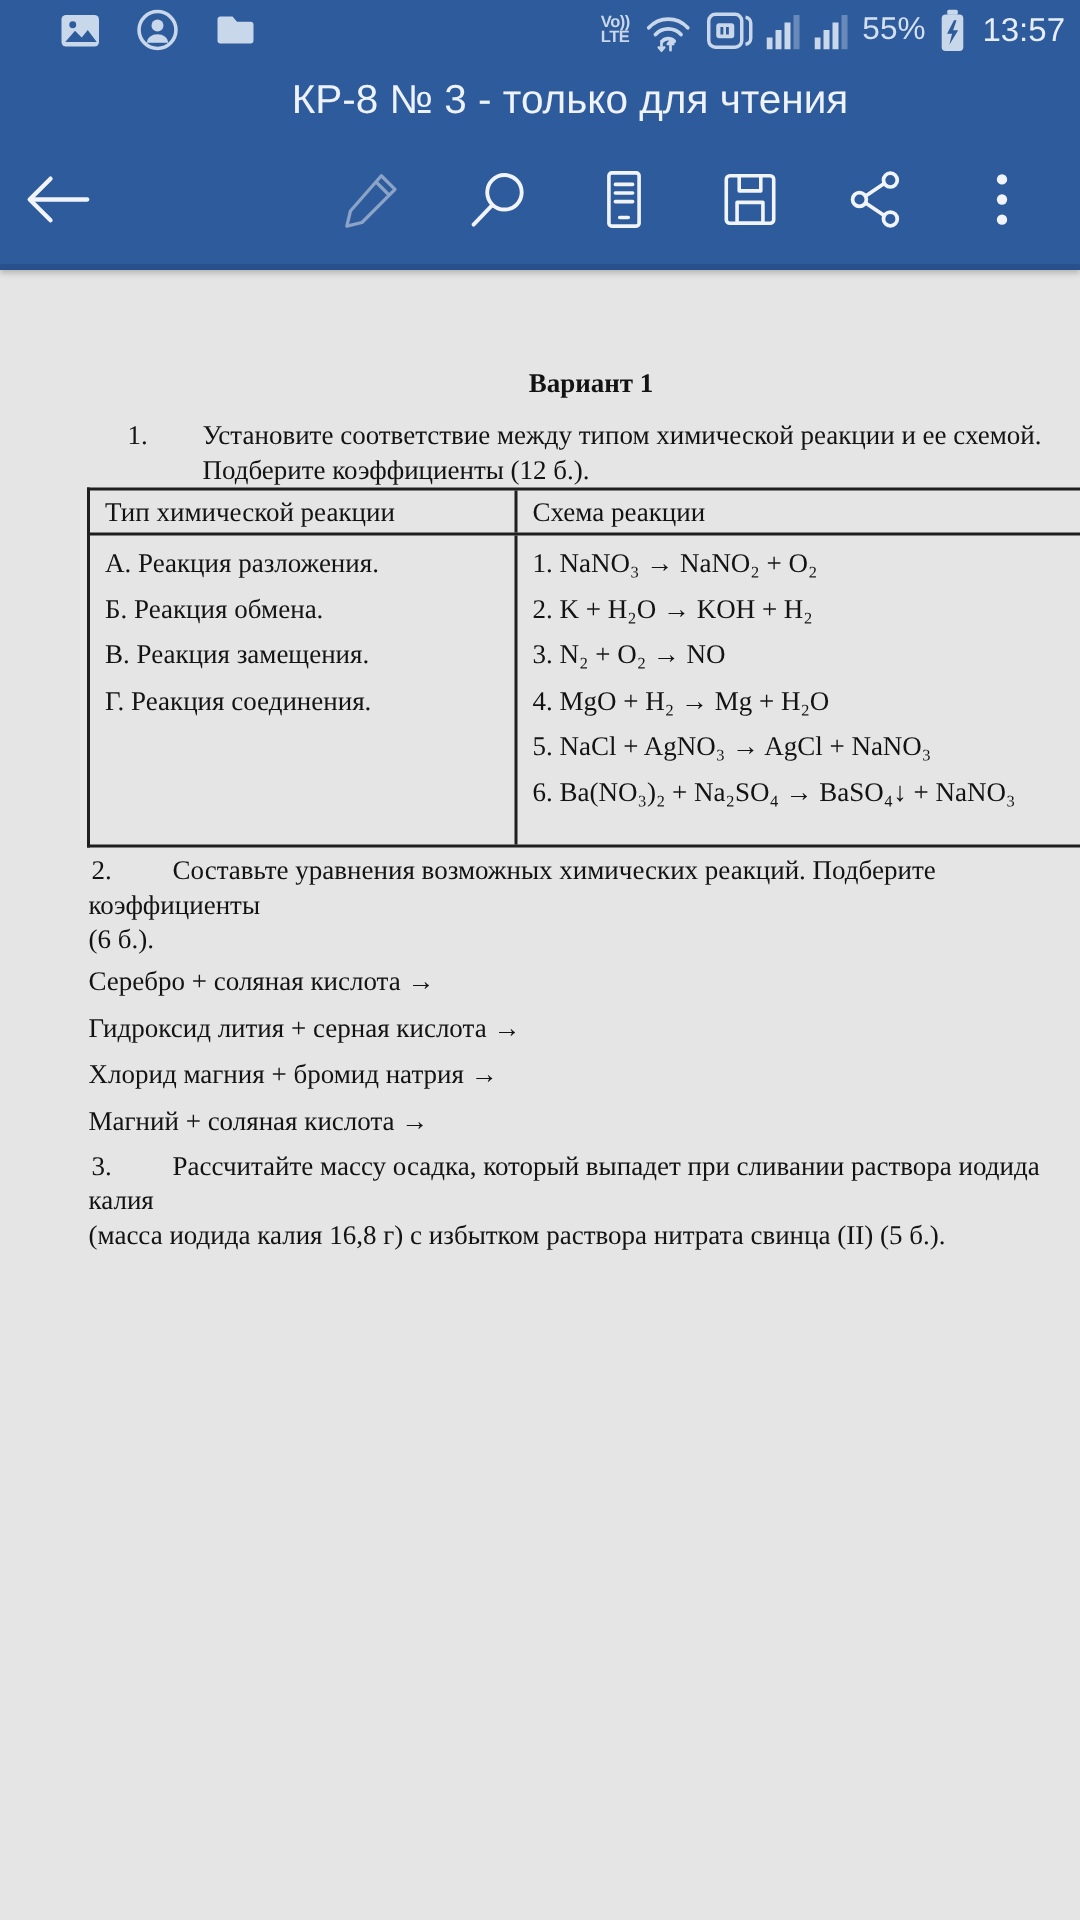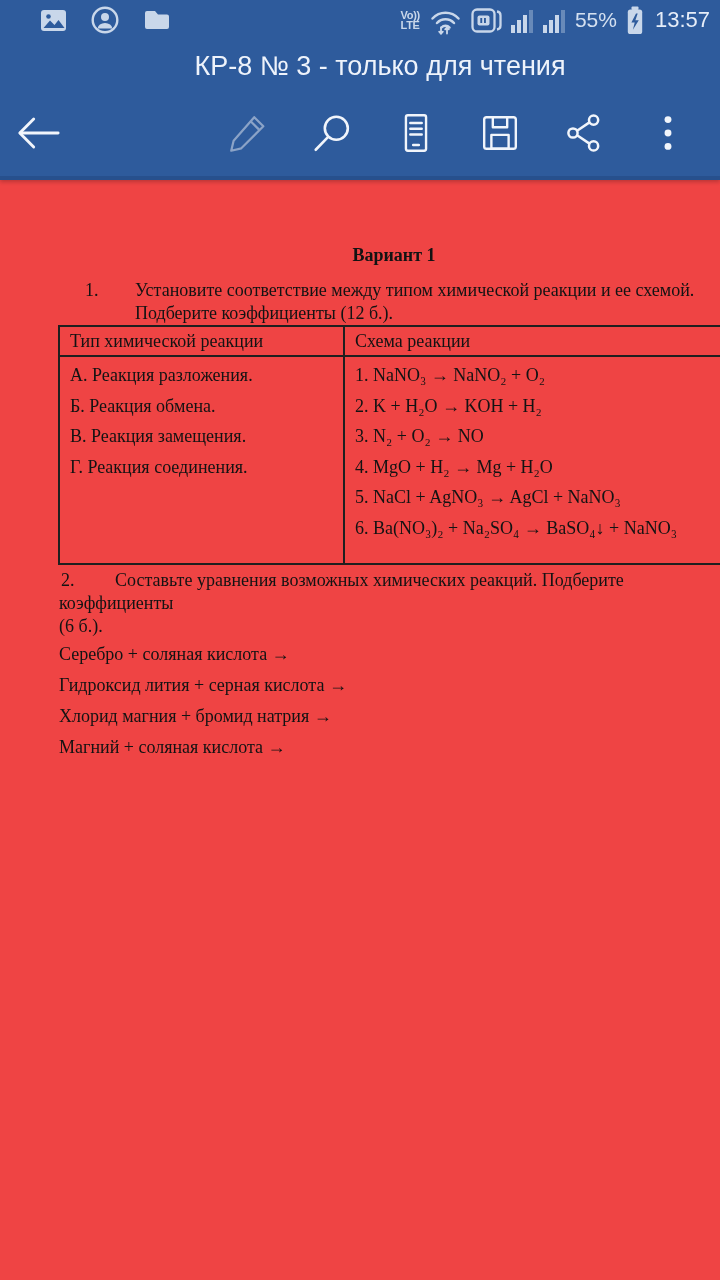--- a/index.html
+++ b/index.html
@@ -1,21 +1,21 @@
 <!DOCTYPE html>
 <html><head>
 <meta charset="utf-8">
 <style>
   html,body{margin:0;padding:0;}
   body{
     width:720px;height:1280px;background:#ffffff;overflow:hidden;
     font-family:"Liberation Sans","DejaVu Sans",sans-serif;
     -webkit-font-smoothing:antialiased;
   }
-  .screen{width:720px;height:1280px;position:relative;background:#ef4444;}
+  .screen{width:720px;height:1280px;position:relative;background:#e5e5e5;}
 
   
   .app-bar{
     background:#2e5b9c;height:176px;
     border-bottom:4px solid #27508d;
     box-shadow:0 2px 4px rgba(0,0,0,.22);
   }
   .status-bar{height:40px;display:flex;align-items:center;padding:0 10px 0 40px;}
   .sb-left{display:flex;align-items:center;gap:24px;}
   .sb-right{margin-left:auto;display:flex;align-items:center;gap:9px;}
@@ -242,15 +242,17 @@
     </div>
 
     <div class="para q2"><span class="num2">2.</span><span class="ptext">Составьте уравнения возможных химических реакций. Подберите коэффициенты
 (6 б.).</span></div>
 
     <div class="rxn first">Серебро + соляная кислота →</div>
     <div class="rxn">Гидроксид лития + серная кислота →</div>
     <div class="rxn">Хлорид магния + бромид натрия →</div>
     <div class="rxn">Магний + соляная кислота →</div>
 
+    <div class="para q3"><span class="num2">3.</span><span class="ptext">Рассчитайте массу осадка, который выпадет при сливании раствора иодида калия
+(масса иодида калия 16,8 г) с избытком раствора нитрата свинца (II) (5 б.).</span></div>
 
   </main>
 </div>
 
 </body></html>

